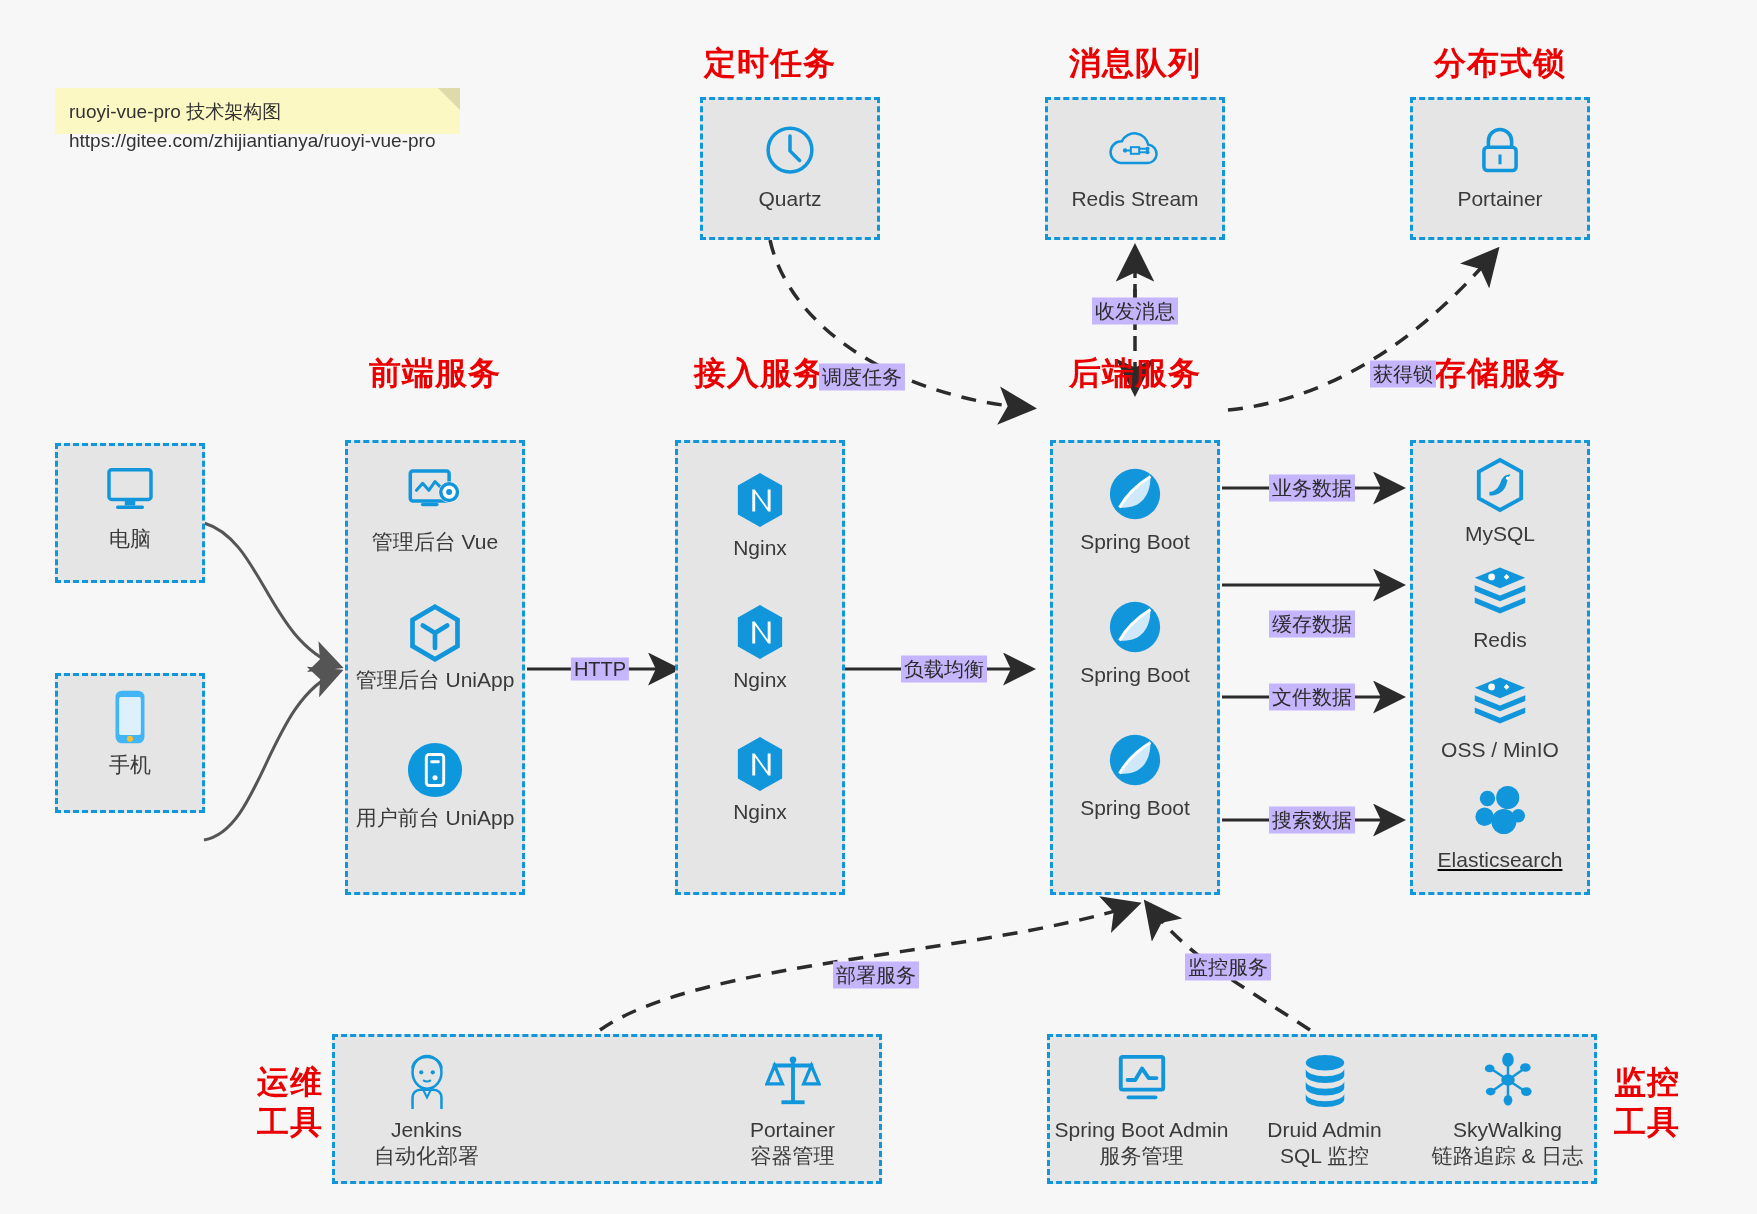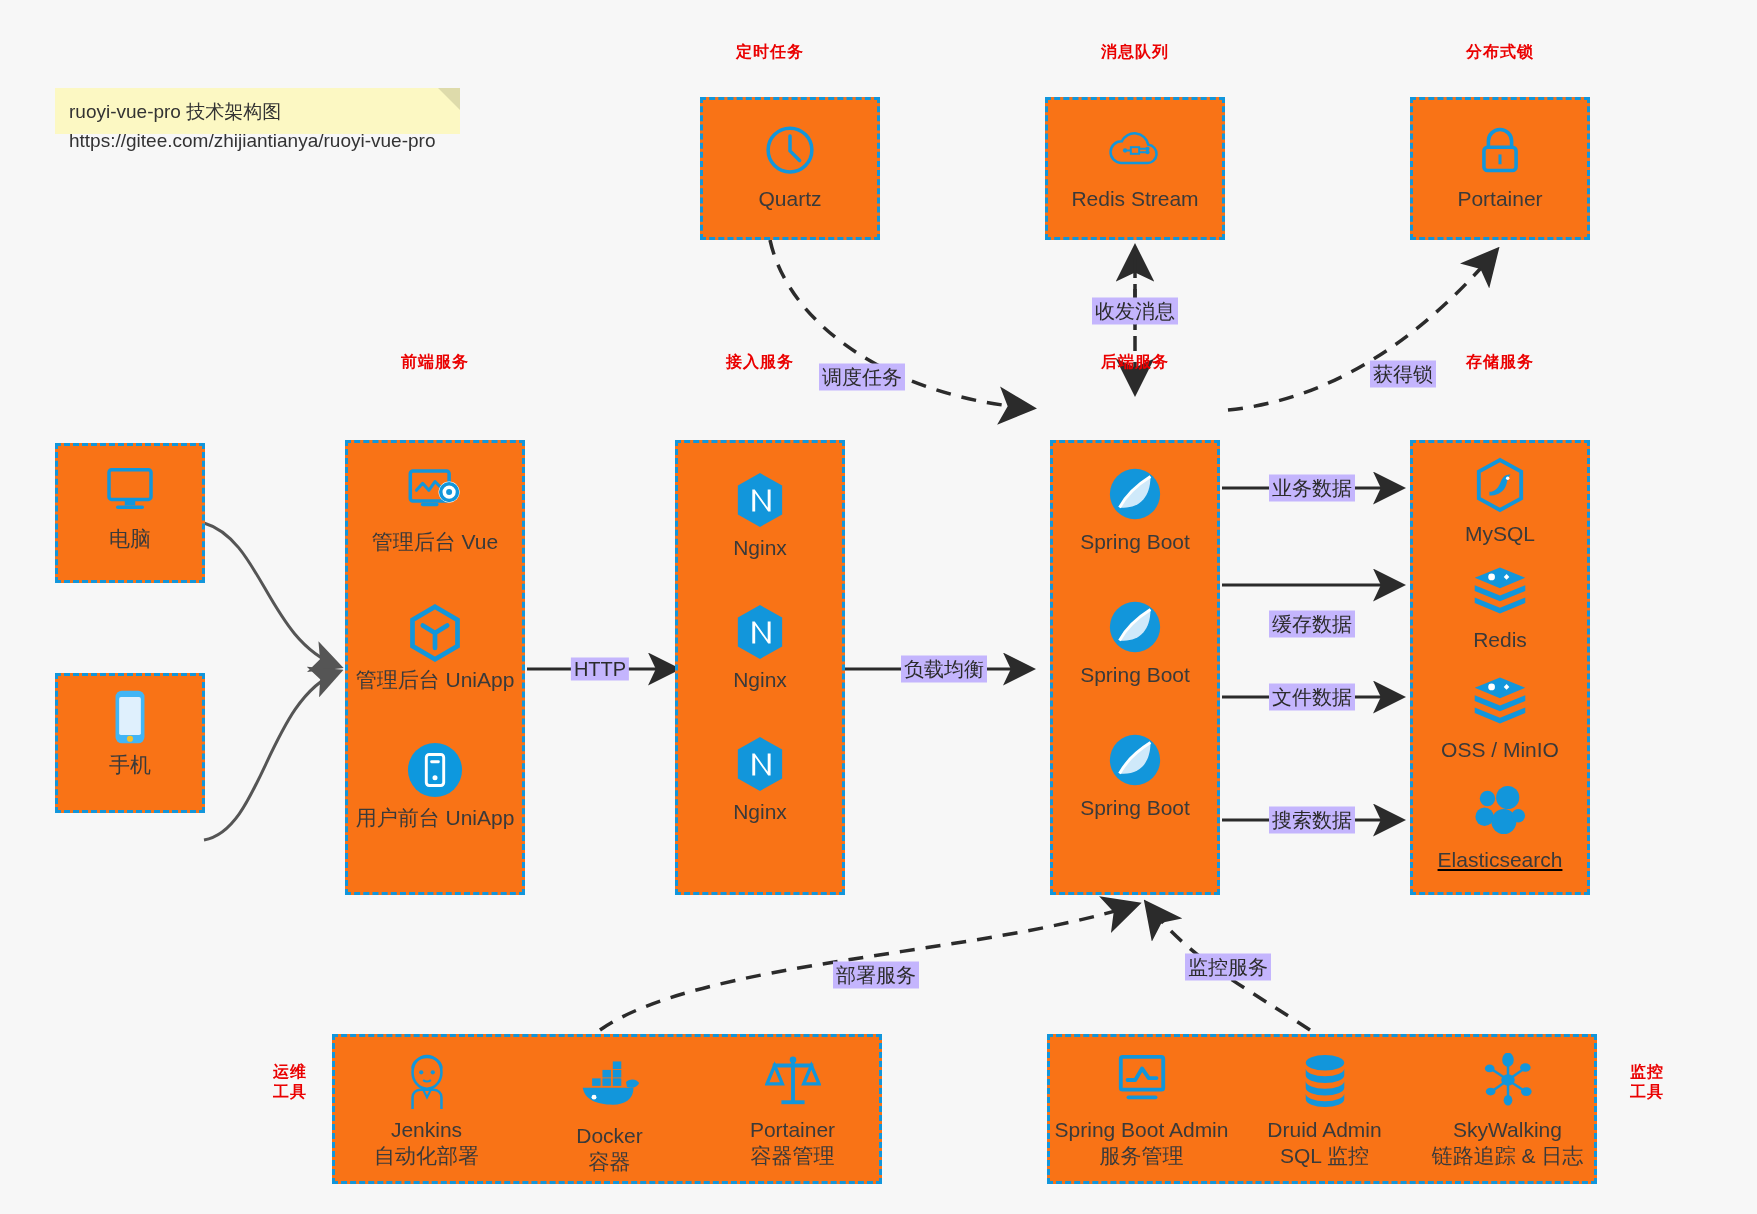--- a/index.html
+++ b/index.html
@@ -10,28 +10,28 @@
     overflow:hidden;
     position:relative;
   }
   #stage{position:absolute;left:0;top:0;width:1757px;height:1214px;}
   svg#wires{position:absolute;left:0;top:0;width:1757px;height:1214px;pointer-events:none;}
 
   
   .box{
     position:absolute;
     border:3px dashed #1296db;
-    background:#f97316;
+    background:#e5e5e5;
     box-sizing:border-box;
   }
   .grp-title{
     position:absolute;
     color:#ea0000;
     font-weight:bold;
-    font-size:16px;
+    font-size:32px;
     letter-spacing:1px;
     white-space:nowrap;
     text-align:center;
   }
   .grp-title.side{line-height:1.25;}
 
   
   .node{
     position:absolute;
     width:100%;
@@ -368,39 +368,20 @@
           <path d="M13,16 a15,12 0 0 1 30,0" fill="none" stroke="#1296db" stroke-width="2.6"></path>
           <circle cx="22" cy="20" r="2.2" fill="#1296db"></circle>
             <circle cx="34" cy="20" r="2.2" fill="#1296db"></circle>
           <path d="M24,28 q4,3 8,0" fill="none" stroke="#1296db" stroke-width="2.2"></path>
           <path d="M13,58 v-12 a8,8 0 0 1 8,-8 h14 a8,8 0 0 1 8,8 v12" fill="none" stroke="#1296db" stroke-width="2.6"></path>
           <path d="M24,38 L28,46 L32,38" fill="none" stroke="#1296db" stroke-width="2.2"></path>
         </svg>
       </span>
       <span class="lbl">Jenkins</span>
       <span class="lbl2">自动化部署</span>
-    </div>
-    <div class="node" style="top:22px;left:183px;width:183px;">
-      <span class="ico">
-        <svg width="62" height="50" viewBox="0 0 66 52">
-          <g fill="#1296db">
-            <rect x="14" y="20" width="9" height="8"></rect>
-              <rect x="25" y="20" width="9" height="8"></rect>
-              <rect x="36" y="20" width="9" height="8"></rect>
-            <rect x="25" y="11" width="9" height="8"></rect>
-              <rect x="36" y="11" width="9" height="8"></rect>
-              <rect x="36" y="2" width="9" height="8"></rect>
-            <path d="M4,30 h54 c0,12 -9,18 -22,18 C18,48 6,42 4,30 Z"></path>
-            <path d="M50,24 c6,-5 12,-2 14,1 c-2,5 -8,6 -13,4 Z"></path>
-          </g>
-          <circle cx="16" cy="40" r="2.6" fill="#fff"></circle>
-        </svg>
-      </span>
-      <span class="lbl">Docker</span>
-      <span class="lbl2">容器</span>
     </div>
     <div class="node" style="top:16px;left:366px;width:183px;">
       <span class="ico">
         <svg width="56" height="56" viewBox="0 0 58 58">
           <line x1="29" y1="7" x2="29" y2="50" stroke="#1296db" stroke-width="4"></line>
           <line x1="8" y1="13" x2="50" y2="13" stroke="#1296db" stroke-width="4"></line>
           <circle cx="29" cy="7" r="3.4" fill="#1296db"></circle>
           <path d="M2,32 L10,13 L18,32 Z" fill="none" stroke="#1296db" stroke-width="3.4"></path>
           <path d="M40,32 L48,13 L56,32 Z" fill="none" stroke="#1296db" stroke-width="3.4"></path>
           <line x1="17" y1="51" x2="41" y2="51" stroke="#1296db" stroke-width="4"></line>

